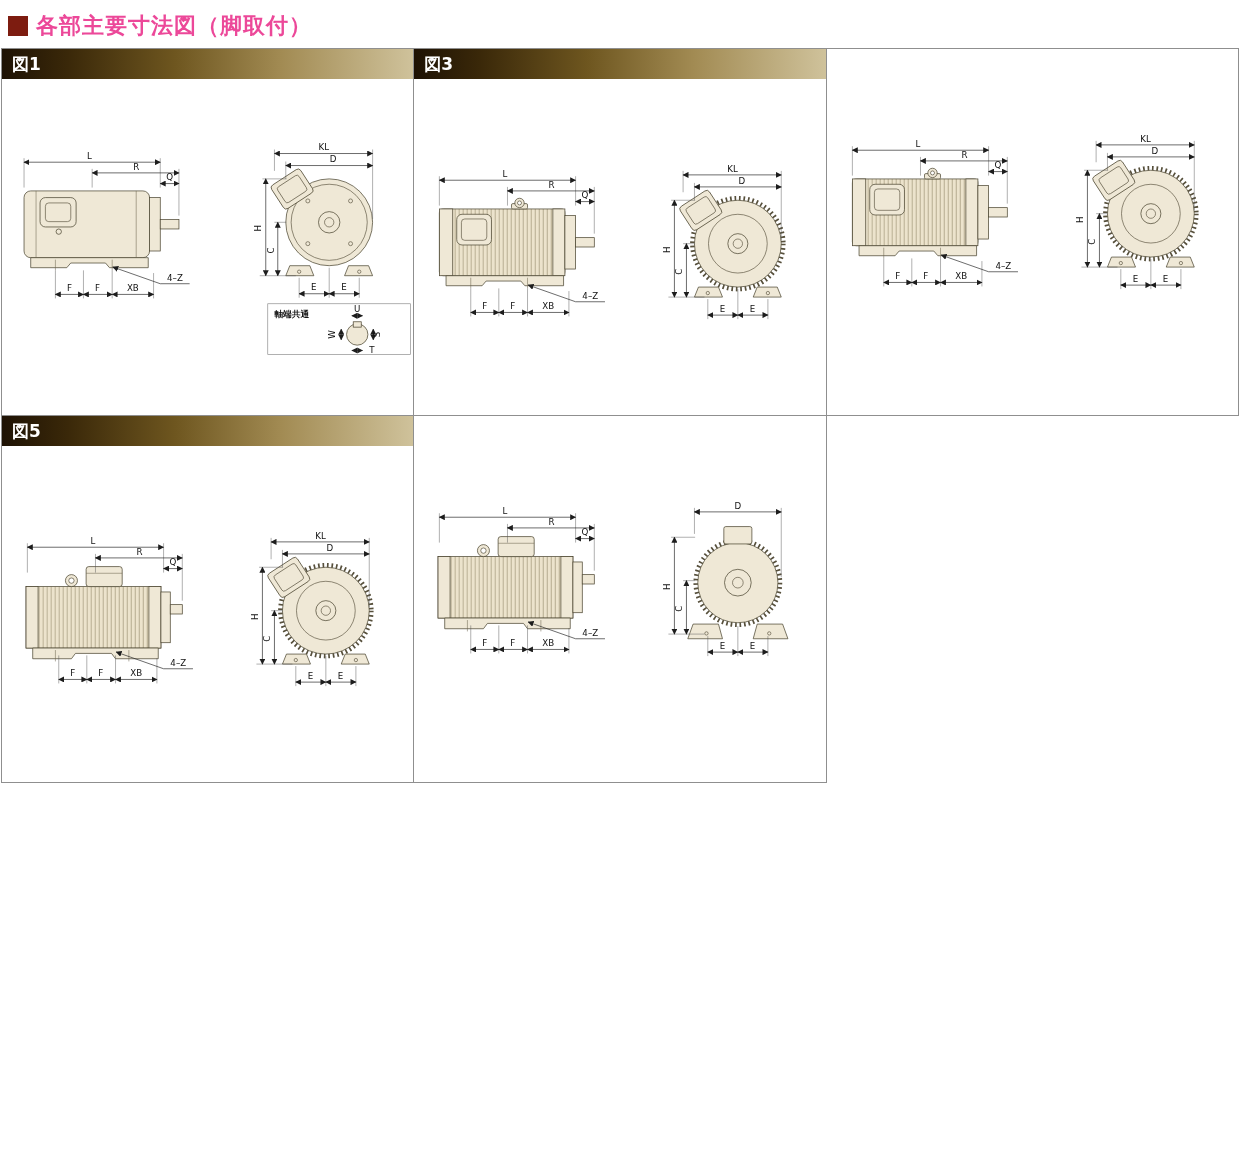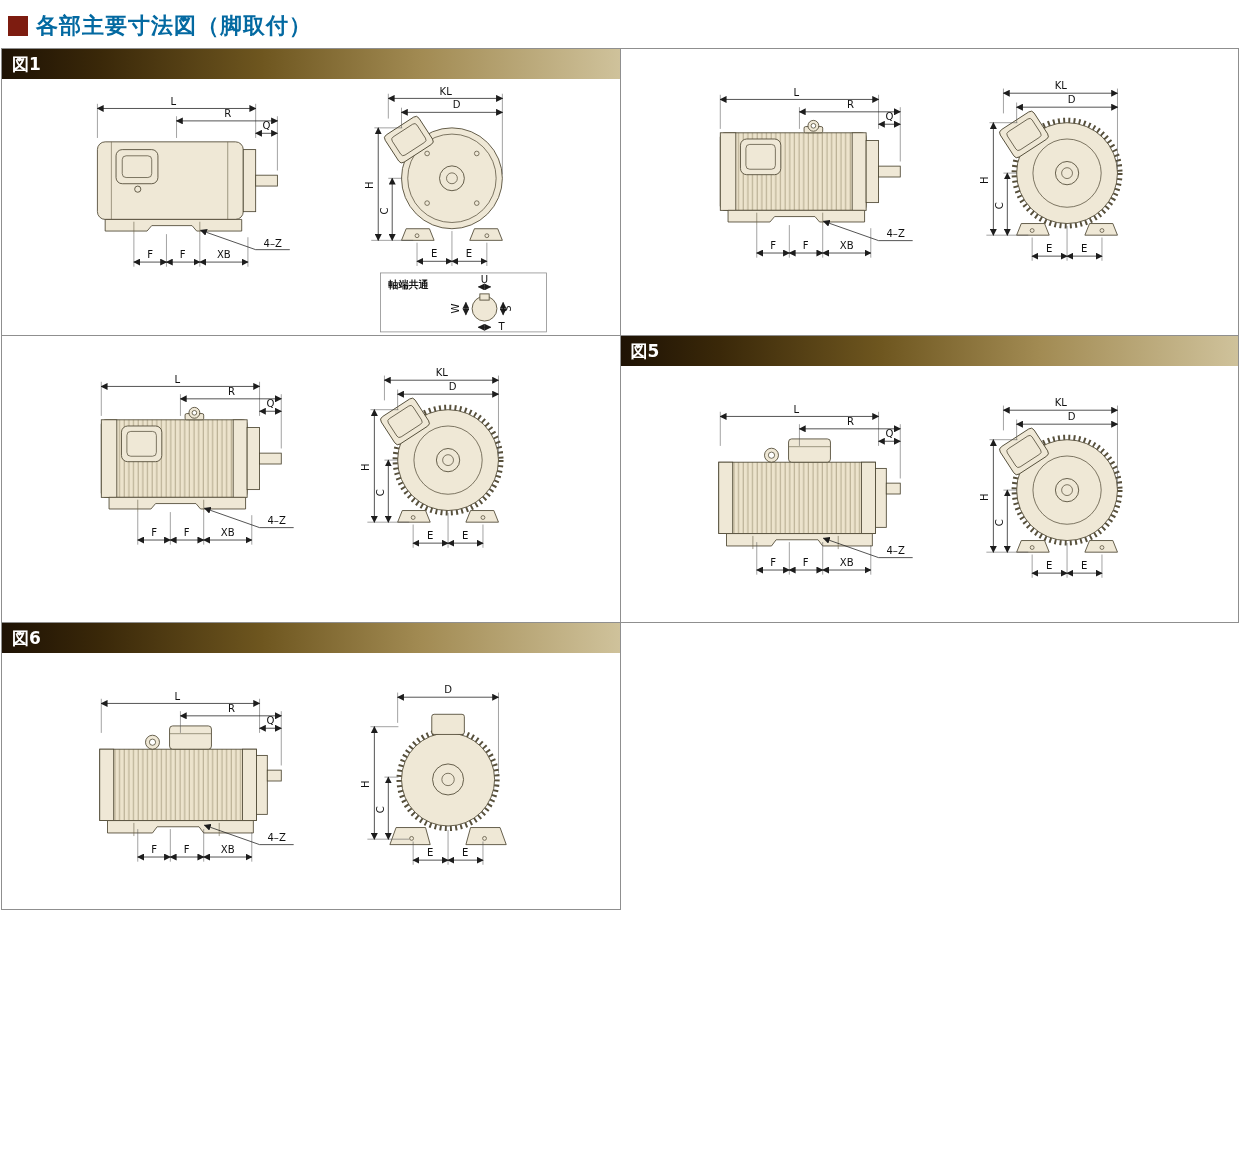--- a/index.html
+++ b/index.html
@@ -4,34 +4,34 @@
 <style>
   * { margin:0; padding:0; box-sizing:border-box; }
   html,body { background:#fff; }
   body {
     width:1240px; height:1150px;
     font-family:"DejaVu Sans","Liberation Sans",sans-serif;
     color:#111; overflow:hidden;
   }
   .title-bar { display:flex; align-items:center; gap:8px; padding:11px 10px 7px 8px; }
   .title-square { width:20px; height:20px; background:#7d1c10; flex:0 0 auto; }
-  .title-text { font-size:22px; font-weight:bold; letter-spacing:1px; color:#0369a1; }
+  .title-text { font-size:22px; font-weight:bold; letter-spacing:1px; color:#ec4899; }
   .grid {
-    display:grid; grid-template-columns:1fr 1fr;
+    display:grid; grid-template-columns:1fr 1fr 1fr;
     border-top:1px solid #8f8f8f; border-left:1px solid #8f8f8f;
     margin:0 1px;
   }
   .panel { border-right:1px solid #8f8f8f; border-bottom:1px solid #8f8f8f; background:#fff; }
   .panel-head {
     height:30px; display:flex; align-items:center; padding-left:10px;
     background:linear-gradient(90deg,#1e1204 0%,#3a2809 16%,#6e561f 42%,#a28b53 68%,#c3b astray 85%,#cfc29b 100%);
     background:linear-gradient(90deg,#1e1204 0%,#3a2809 16%,#6e561f 42%,#a28b53 68%,#cfc29b 100%);
   }
   .fig-label { color:#fff; font-weight:bold; font-size:17px; }
-  .panel-body { height:256px; position:relative; }
+  .panel-body { height:336px; position:relative; }
   .panel-body svg { display:block; width:100%; height:100%; }
 
   svg text { font-size:13px; fill:#111; }
   .dlabel { font-size:13px; text-anchor:middle; }
   .box-title { font-size:13px; font-weight:bold; text-anchor:start; }
   .note { font-size:11px; text-anchor:start; fill:#1a1a1a; }
   .draw { fill:#efe8d6; stroke:#4d4733; stroke-width:1.1; }
   .strokeonly { stroke:#4d4733; stroke-width:1.1; }
   .drawline { fill:none; stroke:#5a5340; stroke-width:1; }
   .seam { stroke:#6b644d; stroke-width:0.8; }
@@ -262,20 +262,23 @@
           <text class="dlabel" transform="rotate(-90 499 296)" x="499" y="296">W</text>
           <line class="dim" x1="556" y1="288" x2="556" y2="304" marker-start="url(#arr)" marker-end="url(#arr)"></line>
           <text class="dlabel" transform="rotate(-90 566 296)" x="566" y="296">S</text>
         </g>
       </svg>
     </div>
   </section>
 
 
   <section class="panel">
+    <div class="panel-head">
+      <span class="fig-label">図3</span>
+    </div>
     <div class="panel-body">
       <svg viewBox="0 0 616 330">
         <g>
           <use href="#m-side-fins" x="30" y="90"></use>
           <use href="#dims-side" x="20" y="35"></use>
         </g>
         <g>
           <use href="#m-front-fins" x="380" y="75"></use>
           <use href="#dims-front-kl" x="355" y="35"></use>
         </g>
@@ -310,23 +313,20 @@
         </g>
         <g>
           <use href="#m-front-fins" x="380" y="75"></use>
           <use href="#dims-front-kl" x="355" y="35"></use>
         </g>
       </svg>
     </div>
   </section>
 
   <section class="panel">
-    <div class="panel-head">
-      <span class="fig-label">図6</span>
-    </div>
     <div class="panel-body">
       <svg viewBox="0 0 616 330">
         <g>
           <use href="#m-side-large" x="30" y="90"></use>
           <use href="#dims-side" x="20" y="35"></use>
         </g>
         <g>
           <use href="#m-front-large" x="380" y="75"></use>
           <use href="#dims-front-d" x="355" y="35"></use>
         </g>

